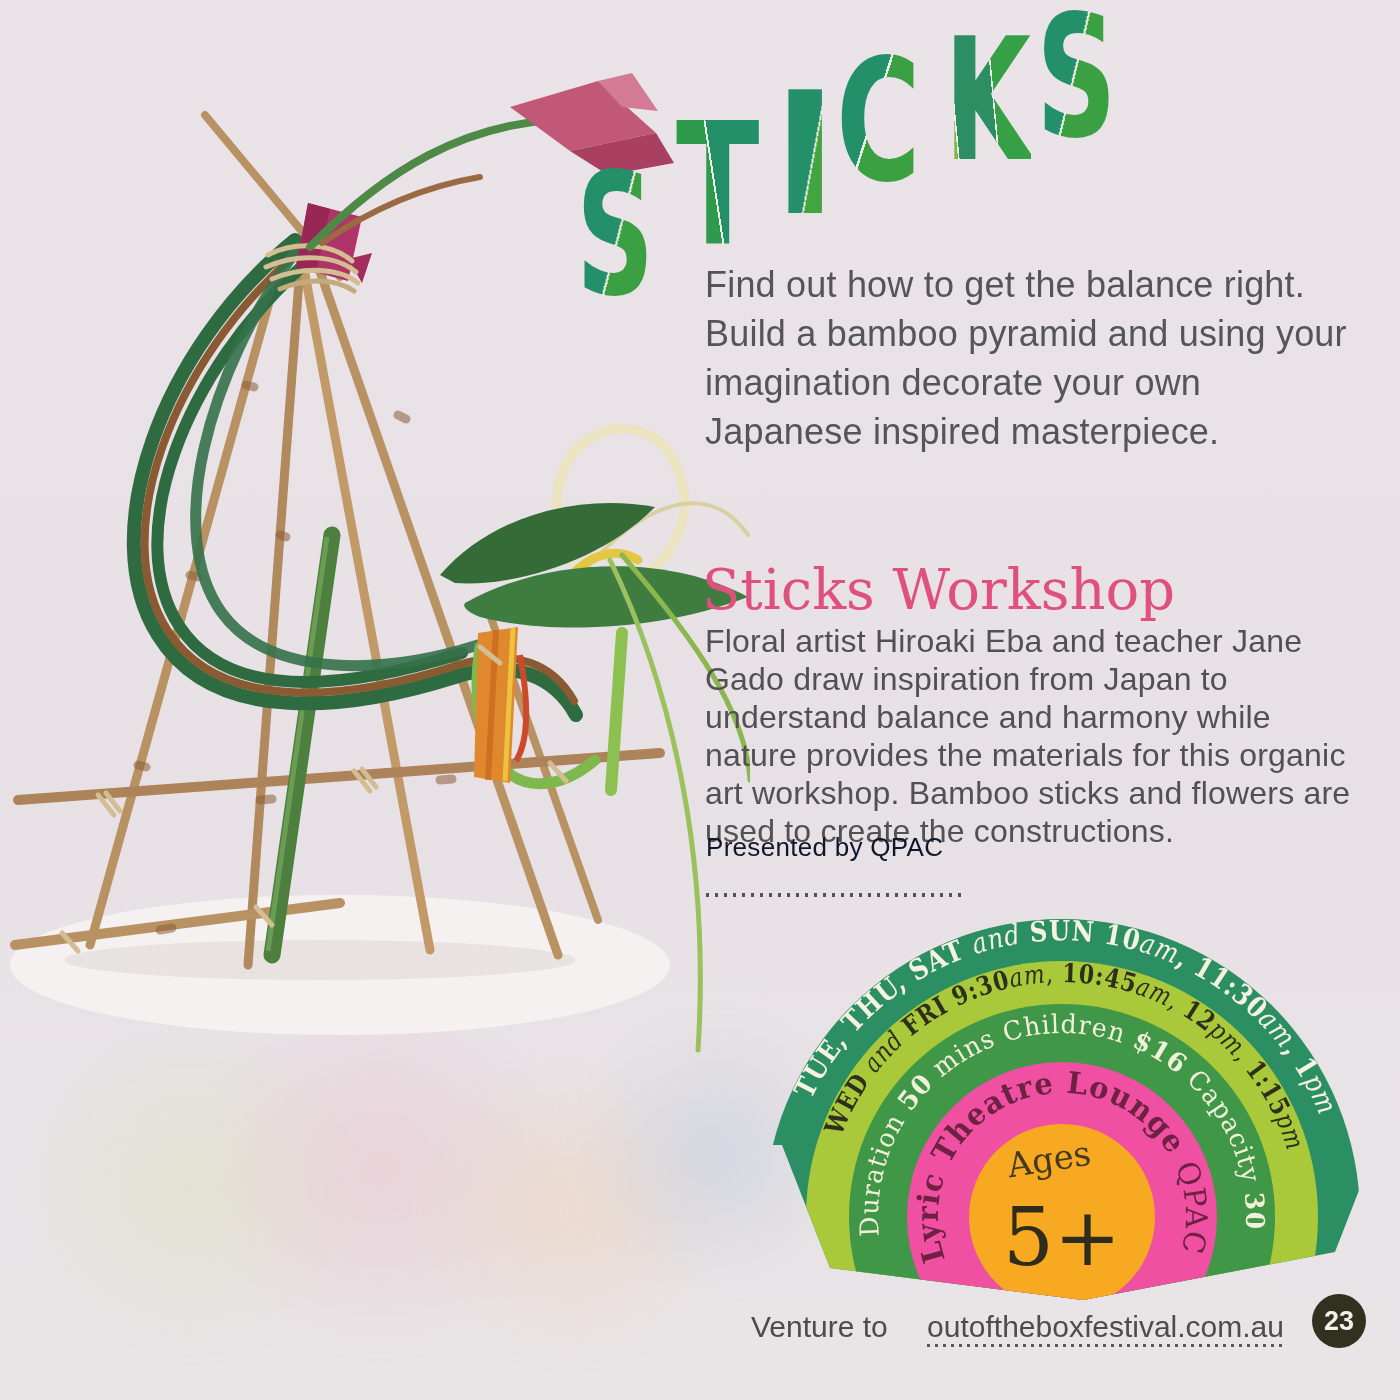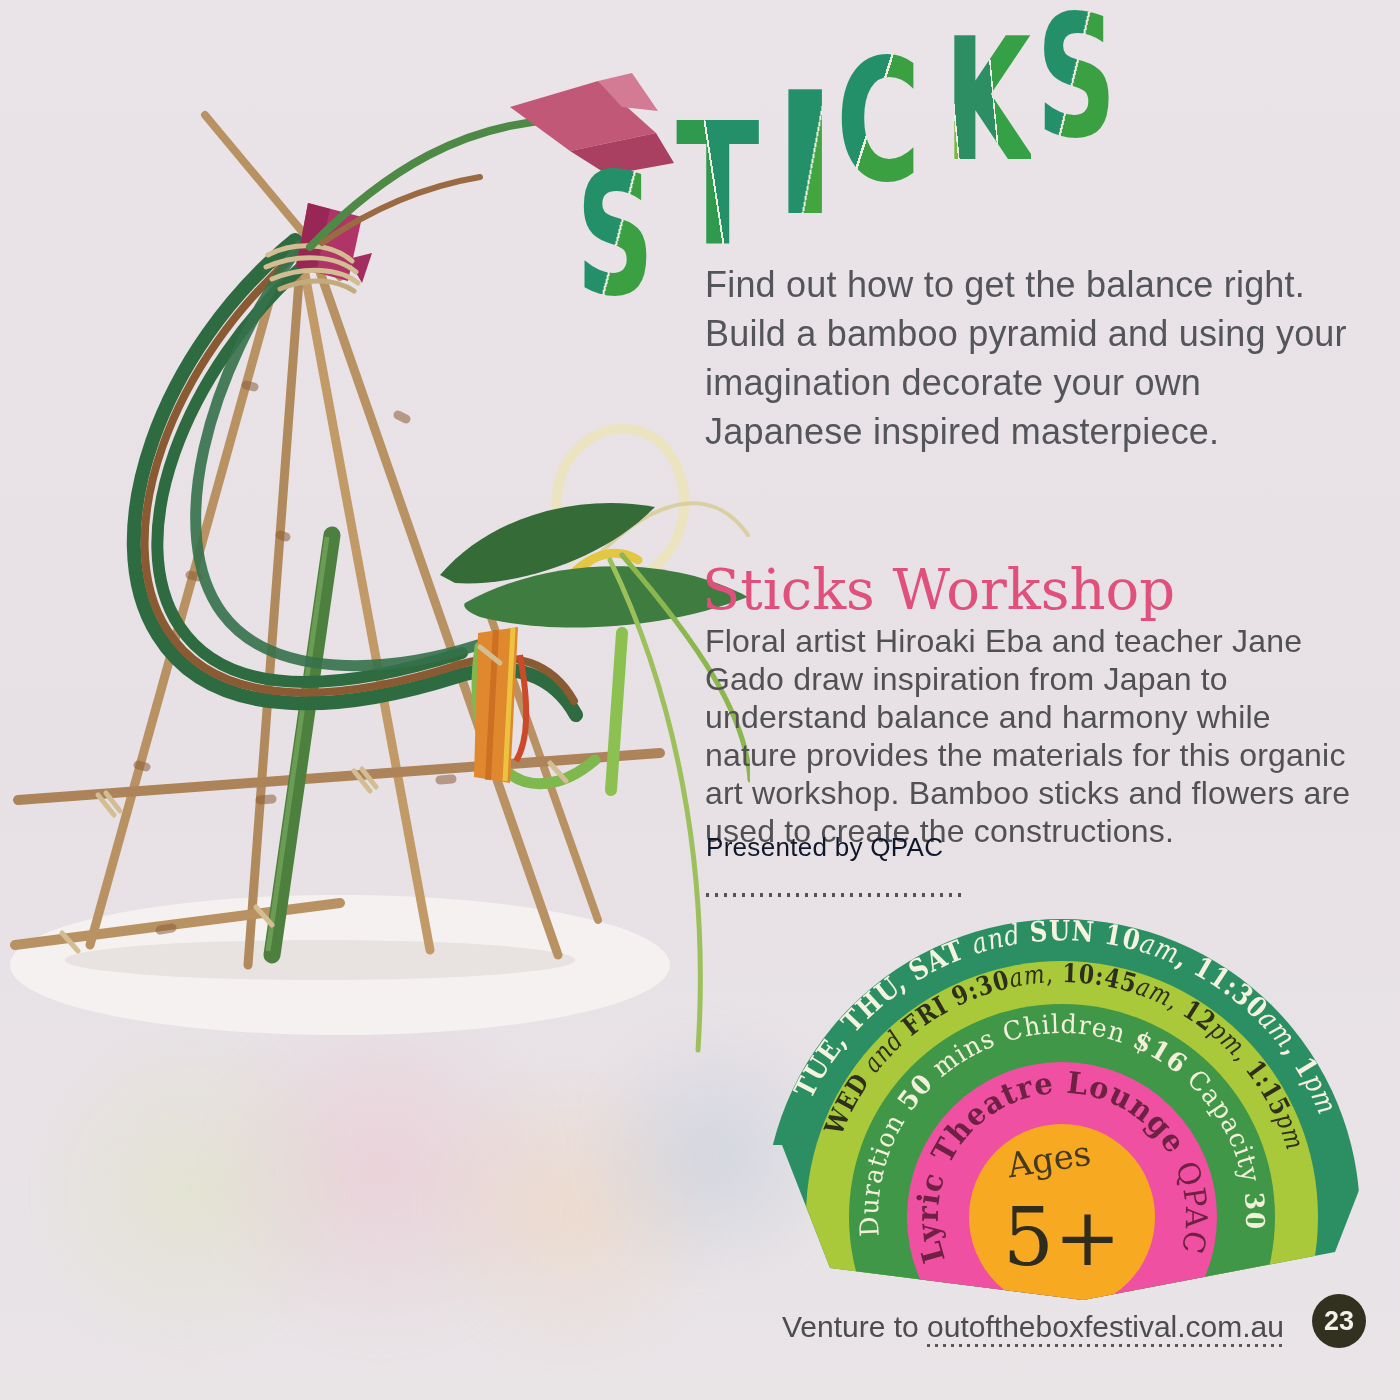--- a/index.html
+++ b/index.html
@@ -63,20 +63,21 @@
   .seg-i{ font-style:italic; }
   .ring-label{ letter-spacing:1px; }
 
   
   .footer-text{
     position:absolute; right:116px; top:1310px; font-size:30px; color:#4c4c4c;
   }
   .footer-text .link{
     padding-bottom:4px;
     background:repeating-linear-gradient(90deg,#5a5852 0 3px,transparent 3px 8px) left bottom/100% 3px no-repeat;
+    margin-left:31px;
   }
   .page-badge{
     position:absolute; left:1312px; top:1294px; width:54px; height:54px; border-radius:50%;
     display:flex; align-items:center; justify-content:center;
     color:#f2f1ea; font-size:27px; font-weight:bold;
   }
 </style>
 </head>
 <body>
 

